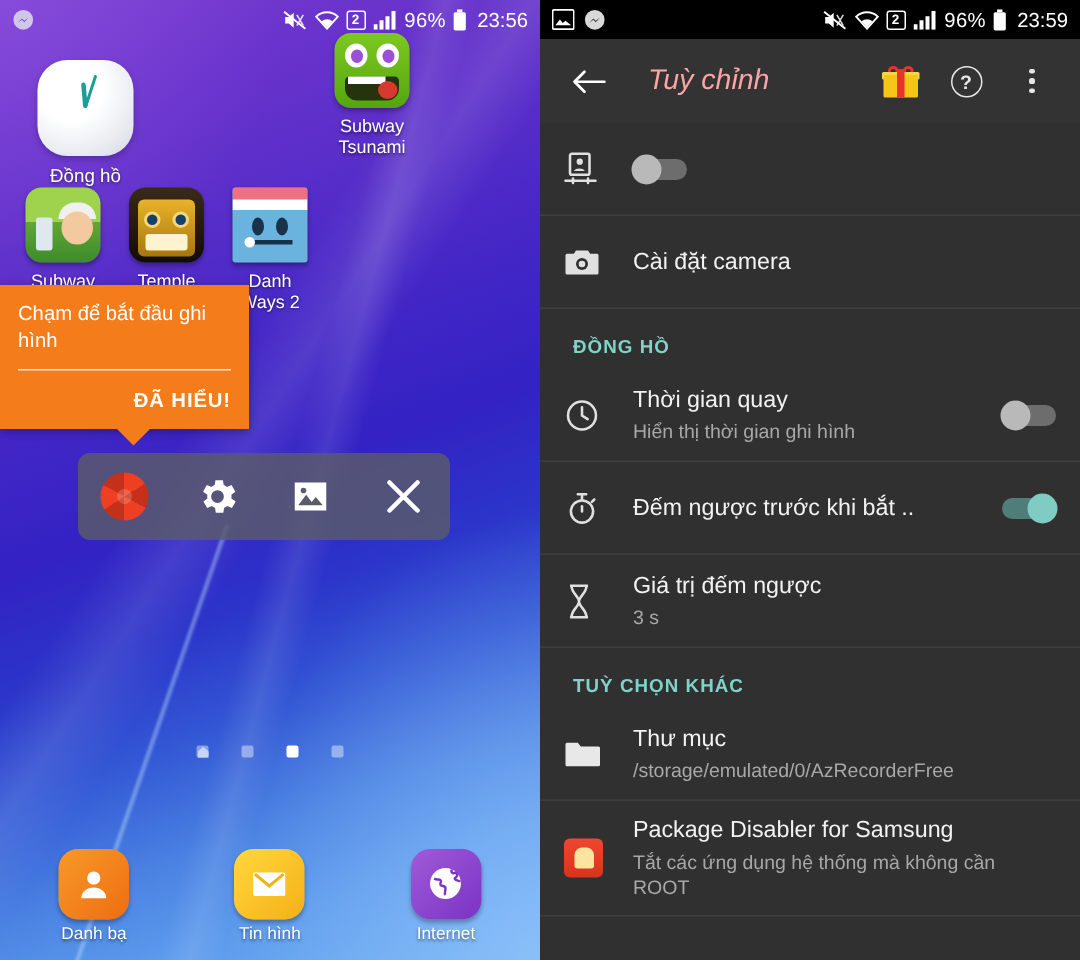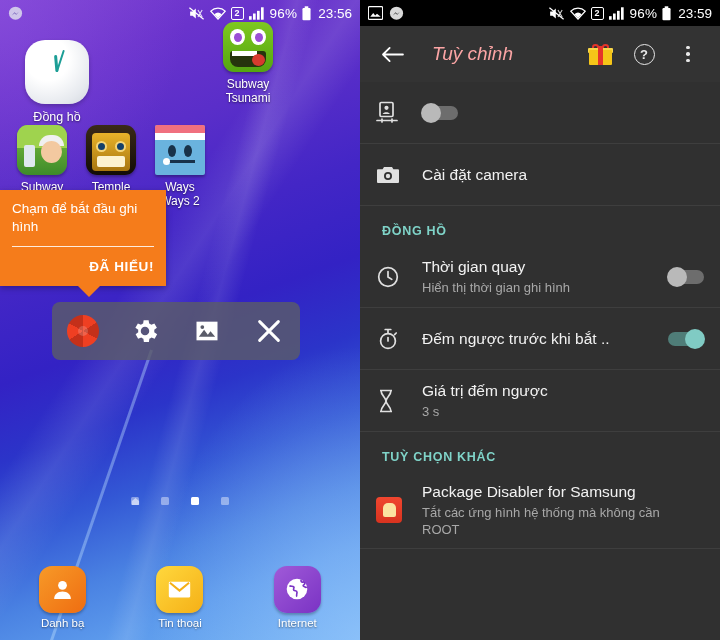--- a/index.html
+++ b/index.html
@@ -327,21 +327,21 @@
     <div class="app" style="left:144px; top:125px;">
       <div class="app-ico ico-dumb">
         <span class="stripe1"></span>
           <span class="stripe2"></span>
         <span class="de l"></span>
           <span class="de r"></span>
         <span class="dm"></span>
           <span class="dn"></span>
       </div>
       <div class="app-lbl">
-        <span>Ways</span><br>
+        <span>Danh</span><br>
         <span>Ways 2</span>
       </div>
     </div>
 
     <div class="tooltip">
       <div class="tooltip-text">Chạm để bắt đầu ghi hình</div>
       <div class="tooltip-sep"></div>
       <div class="tooltip-btn">ĐÃ HIỂU!</div>
       <div class="tooltip-arrow"></div>
     </div>
@@ -396,21 +396,21 @@
         </div>
         <div class="dock-lbl">Danh bạ</div>
       </div>
       <div class="dock-item">
         <div class="dock-ico d-msg">
           <svg width="27" height="27" viewBox="0 0 24 24">
               <rect x="2.5" y="5" width="19" height="14" rx="1" fill="#fff"></rect>
               <path d="M3.5 6l8.5 7 8.5-7" fill="none" stroke="#f5b017" stroke-width="1.8"></path>
             </svg>
         </div>
-        <div class="dock-lbl">Tin thoại</div>
+        <div class="dock-lbl">Tin hình</div>
       </div>
       <div class="dock-item">
         <div class="dock-ico d-net">
           <svg width="26" height="26" viewBox="0 0 24 24">
               <circle cx="12" cy="12" r="9.5" fill="#fff"></circle>
               <path d="M5 9c2 1 3 0 4 1s-1 2 0 3 3 0 3 2-1 3 0 4M16 3.5c-1 1.5.5 2.5 1.5 2s2 1 1.5 2-2 1-1 2 2.5.5 3 1.5" fill="none" stroke="#7a33c4" stroke-width="1.5"></path>
             </svg>
         </div>
         <div class="dock-lbl">Internet</div>
       </div>
@@ -565,28 +565,39 @@
           </svg>
         </span>
         <span class="stext">
           <span class="s-title">Giá trị đếm ngược</span>
           <div class="s-sub">3 s</div>
         </span>
       </div>
 
       <div class="section-hdr indent">TUỲ CHỌN KHÁC</div>
 
+      <div class="srow">
+        <span class="sicon">
+          <svg width="25" height="20" viewBox="0 0 25 20" fill="#e8e8e8">
+              <path d="M1 3.2a1 1 0 011-1h7.2l2 2.4H23a1 1 0 011 1v11.2a1 1 0 01-1 1H2a1 1 0 01-1-1z"></path>
+            </svg>
+        </span>
+        <span class="stext">
+          <span class="s-title">Thư mục</span>
+          <div class="s-sub">/storage/emulated/0/AzRecorderFree</div>
+        </span>
+      </div>
 
       <div class="srow">
         <span class="sicon">
           <span class="pdicon">
               <span class="rob"></span>
             </span>
         </span>
         <span class="stext">
           <span class="s-title">Package Disabler for Samsung</span>
-          <div class="s-sub">Tắt các ứng hình hệ thống mà không cần ROOT</div>
+          <div class="s-sub">Tắt các ứng dụng hệ thống mà không cần ROOT</div>
         </span>
       </div>
 
     </div>
   </div>
 </div>
 
 </body></html>

